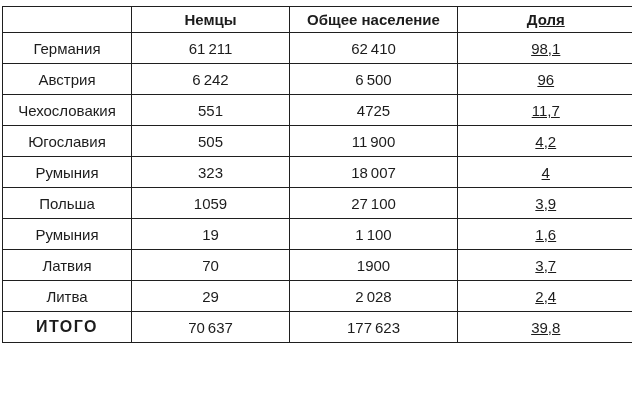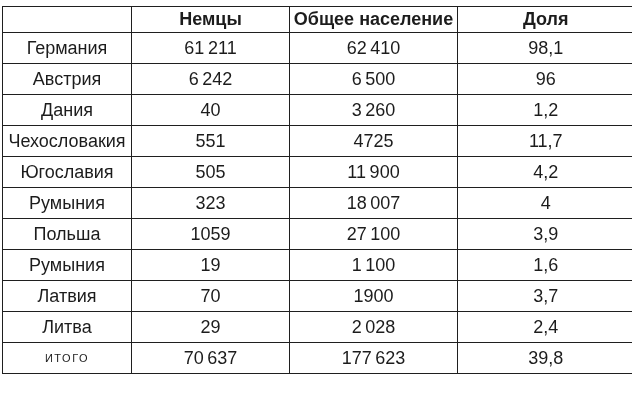--- a/index.html
+++ b/index.html
@@ -16,46 +16,47 @@
   }
   table.stats {
     border-collapse: collapse;
     table-layout: fixed;
     margin: 6px 0 0 2px;
     width: 631px;
   }
   table.stats th,
   table.stats td {
     border: 1.5px solid #1f1f1f;
-    font-size: 18px;
+    font-size: 15px;
     font-weight: normal;
     text-align: center;
     vertical-align: middle;
     padding: 0;
     overflow: hidden;
     white-space: nowrap;
   }
   table.stats th:last-child,
   table.stats td:last-child {
     border-right: none;
+    text-decoration: underline;
   }
   table.stats th {
     height: 25px;
     font-weight: bold;
   }
   table.stats td {
     height: 30px;
   }
   td.label-cell {
     text-align: left;
     padding-left: 12px;
   }
   tr.total-row td.label-cell {
-    font-weight: normal;
-    font-size: 11px;
+    font-weight: bold;
+    font-size: 16px;
     letter-spacing: 1.5px;
     margin-left: 44px;
   }
 </style>
 </head>
 <body>
 
 <table class="stats">
   <colgroup>
     <col style="width:129px">
@@ -76,26 +77,20 @@
         <td class="label-cell">Германия</td>
         <td>61 211</td>
         <td>62 410</td>
         <td>98,1</td>
       </tr>
       <tr>
         <td class="label-cell">Австрия</td>
         <td>6 242</td>
         <td>6 500</td>
         <td>96</td>
-      </tr>
-      <tr>
-        <td class="label-cell">Дания</td>
-        <td>40</td>
-        <td>3 260</td>
-        <td>1,2</td>
       </tr>
       <tr>
         <td class="label-cell">Чехословакия</td>
         <td>551</td>
         <td>4725</td>
         <td>11,7</td>
       </tr>
       <tr>
         <td class="label-cell">Югославия</td>
         <td>505</td>

